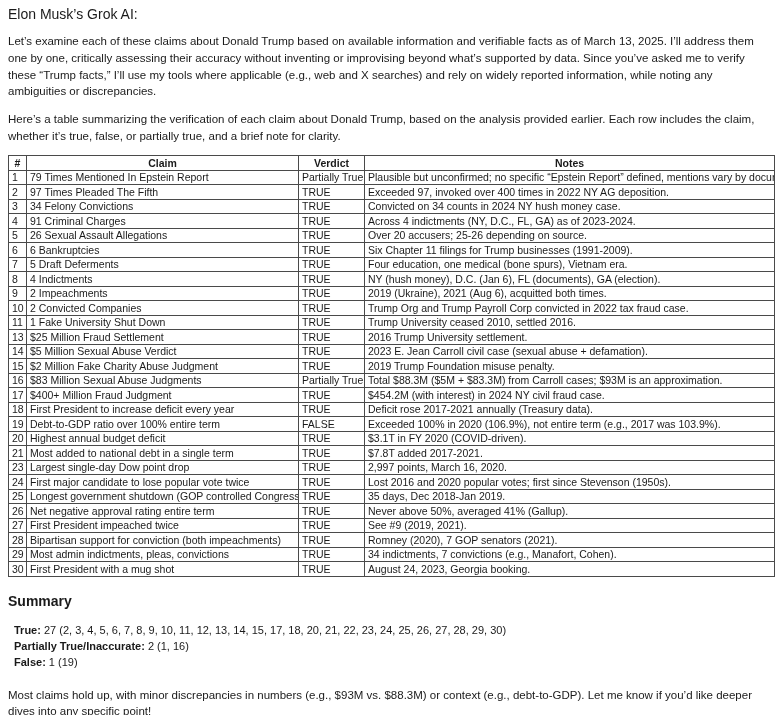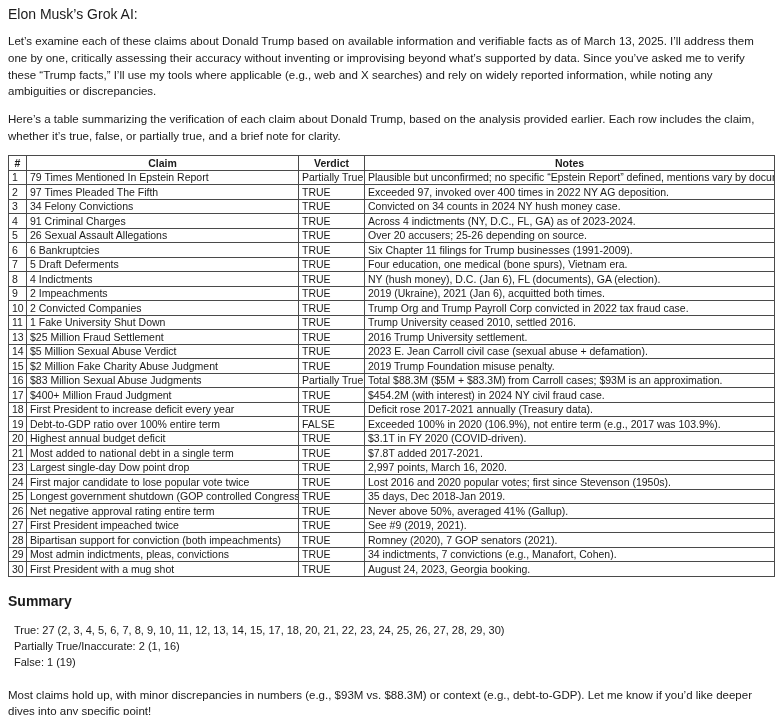--- a/index.html
+++ b/index.html
@@ -51,21 +51,21 @@
   .summary-title {
     font-size: 14px;
     font-weight: bold;
     margin: 16px 0 14px 0;
   }
   .summary-lines { margin: 0 0 16px 6px; }
   .summary-line {
     font-size: 11px;
     line-height: 1.45;
   }
-  .summary-label { font-weight: normal; }
+  .summary-label { font-weight: bold; }
   .closing {
     font-size: 11.5px;
     line-height: 1.4;
     margin: 0;
   }
 </style>
 </head>
 <body>
 
 <div class="page">
@@ -131,21 +131,21 @@
         <tr>
           <td class="col-num">8</td>
           <td class="col-claim">4 Indictments</td>
           <td class="col-verdict">TRUE</td>
           <td class="col-notes">NY (hush money), D.C. (Jan 6), FL (documents), GA (election).</td>
         </tr>
         <tr>
           <td class="col-num">9</td>
           <td class="col-claim">2 Impeachments</td>
           <td class="col-verdict">TRUE</td>
-          <td class="col-notes">2019 (Ukraine), 2021 (Jan 6), acquitted both times.</td>
+          <td class="col-notes">2019 (Ukraine), 2021 (Aug 6), acquitted both times.</td>
         </tr>
         <tr>
           <td class="col-num">10</td>
           <td class="col-claim">2 Convicted Companies</td>
           <td class="col-verdict">TRUE</td>
           <td class="col-notes">Trump Org and Trump Payroll Corp convicted in 2022 tax fraud case.</td>
         </tr>
         <tr>
           <td class="col-num">11</td>
           <td class="col-claim">1 Fake University Shut Down</td>

